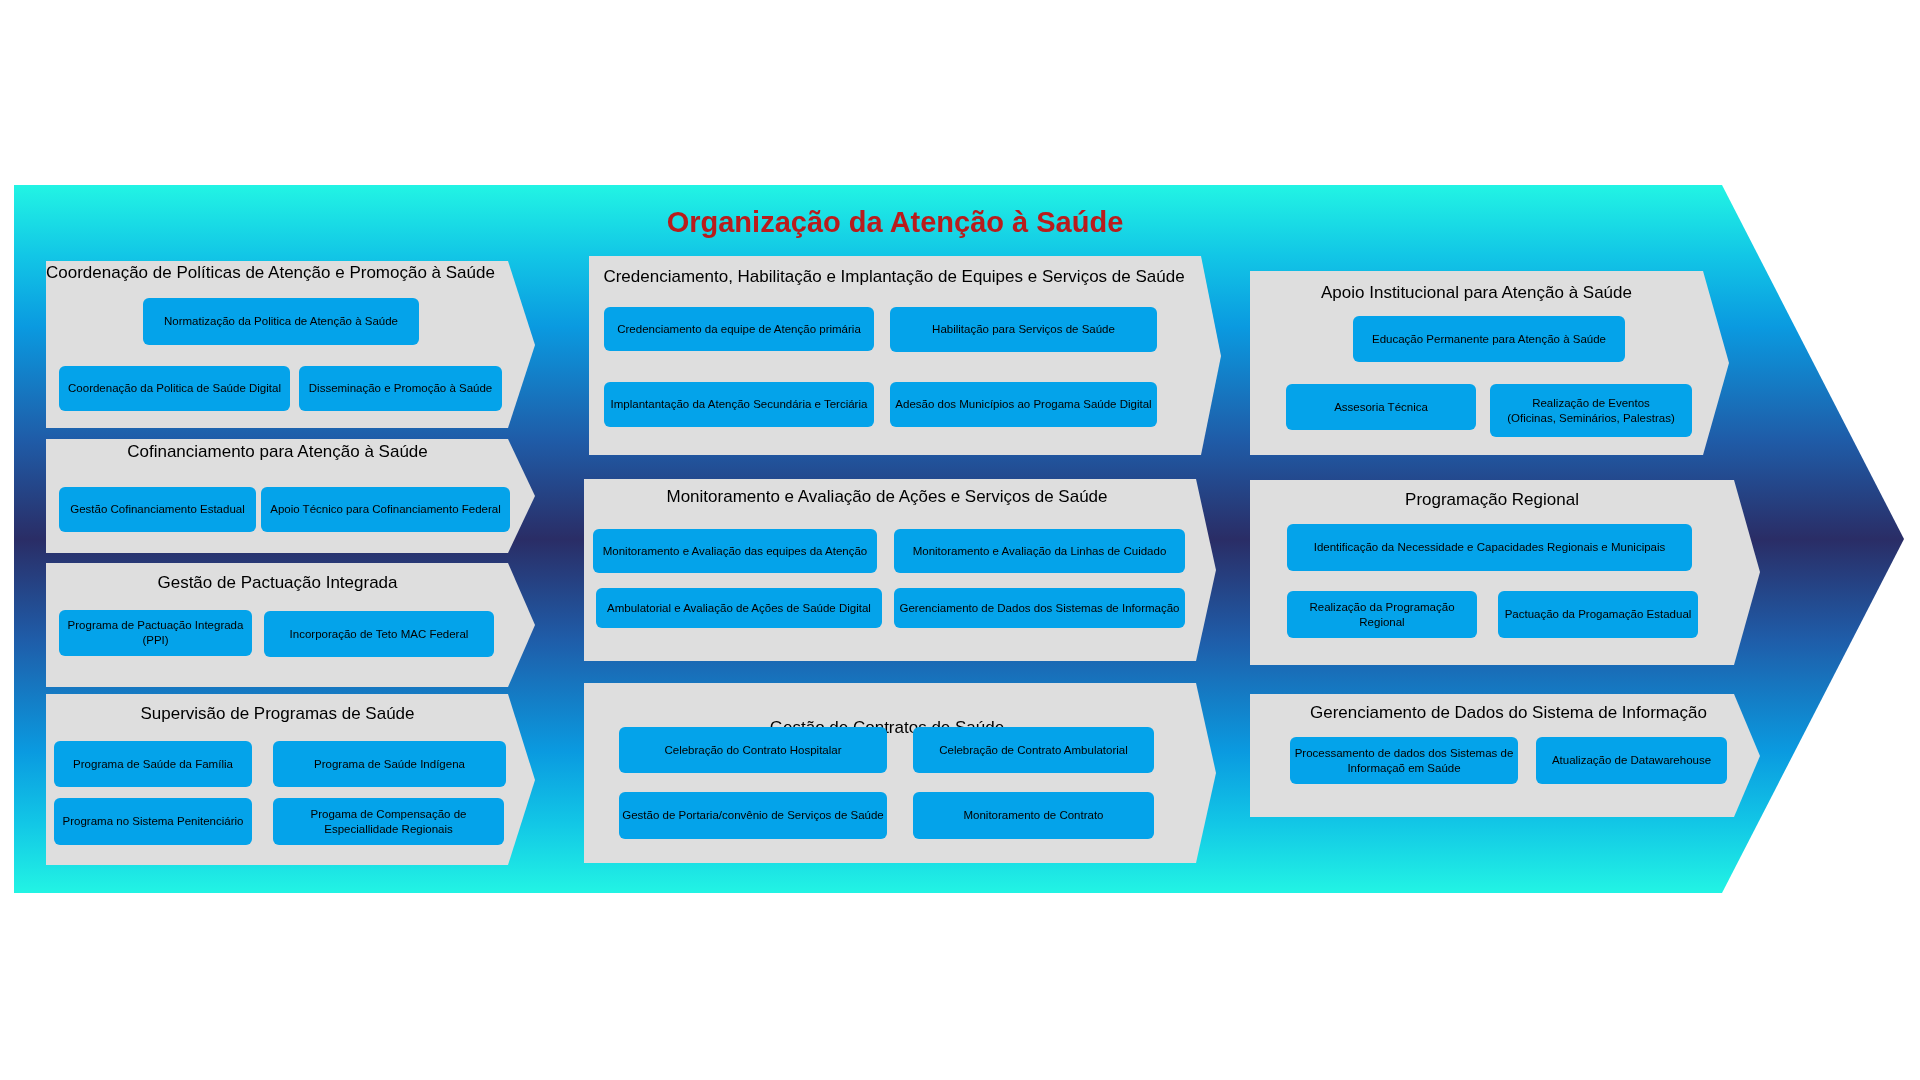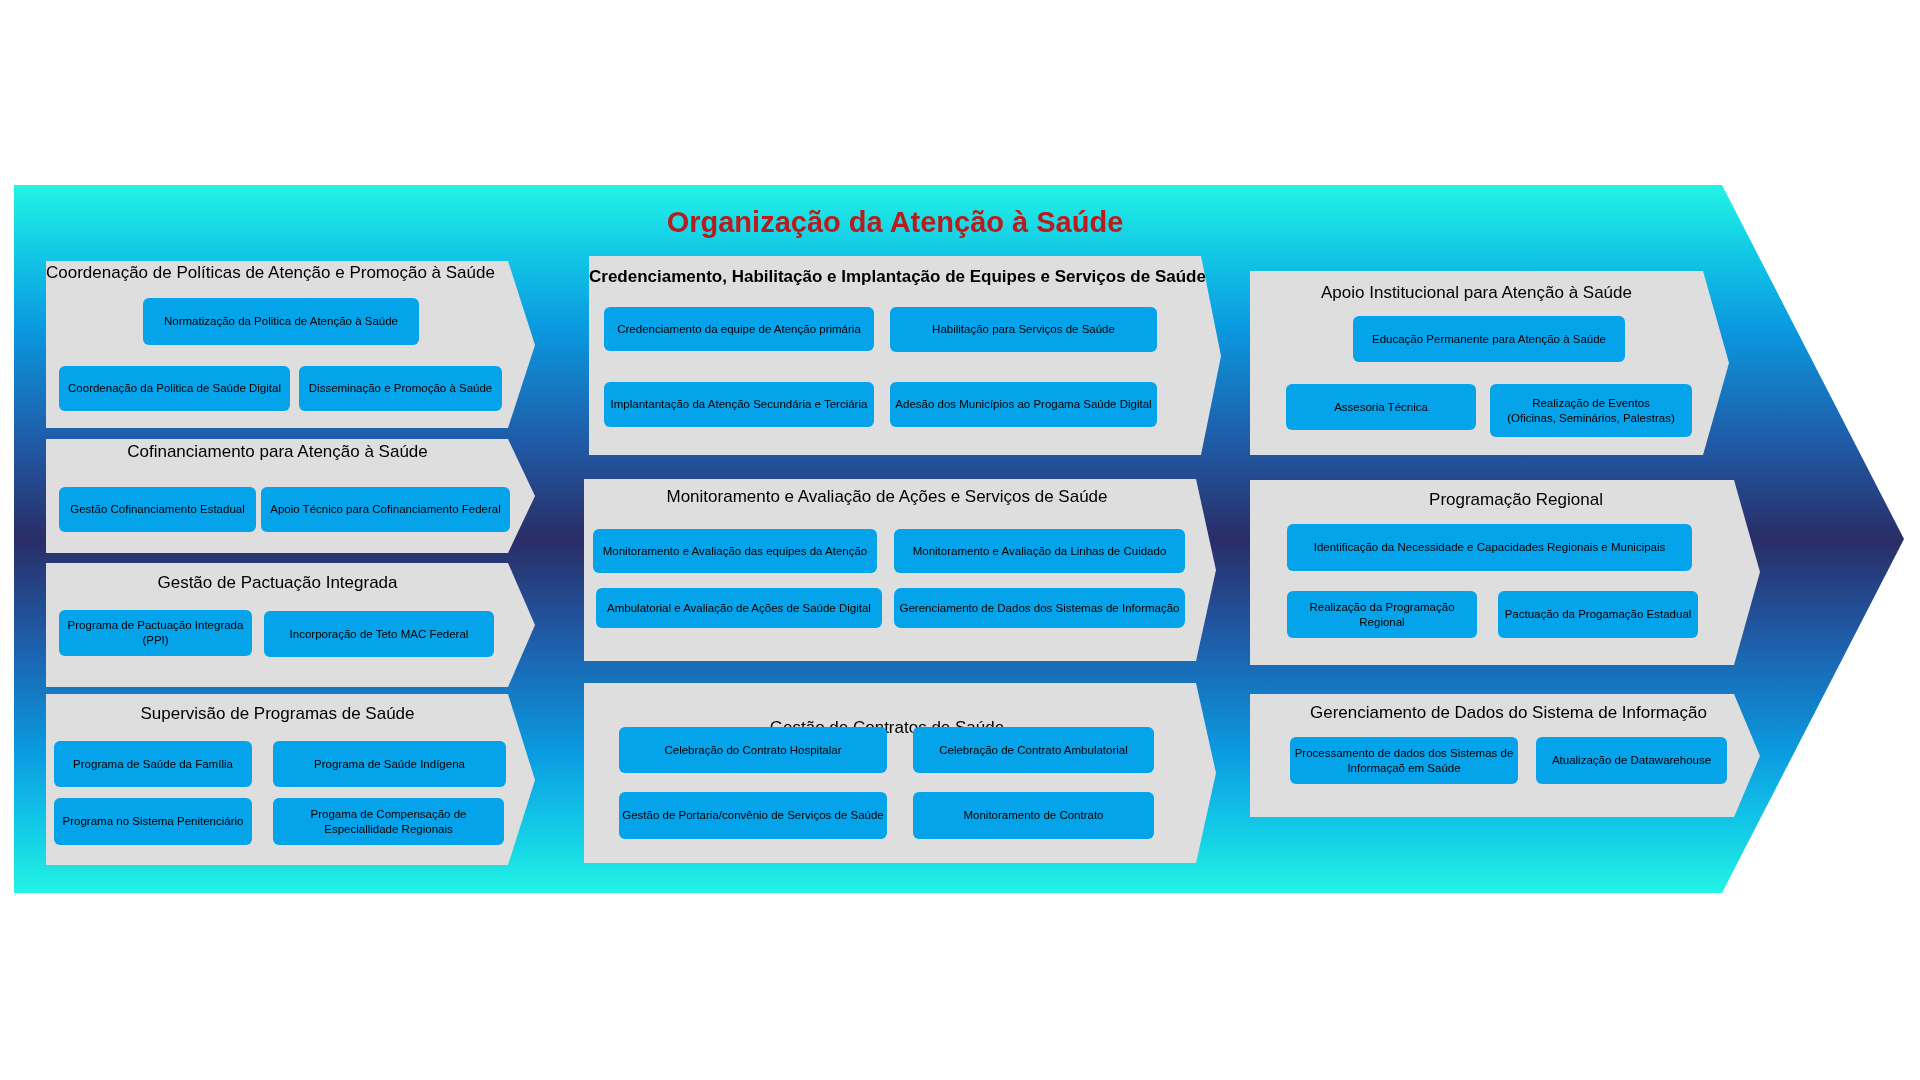--- a/index.html
+++ b/index.html
@@ -86,21 +86,21 @@
   <div class="box" style="left:8px; top:104px; width:198px; height:47px;">
     <span>Programa no Sistema Penitenciário</span>
     </div>
   <div class="box" style="left:227px; top:104px; width:231px; height:47px;">
     <span>Progama de Compensação de
 Especiallidade Regionais</span>
     </div>
 </div>
 
 <div class="panel" style="left:589px; top:256px; width:632px; height:199px; clip-path: polygon(0 0, 612px 0, 632px 100px, 612px 199px, 0 199px);">
-  <div class="panel-title" style="top:11px; left:0; right:22px;font-weight:bold;">Credenciamento, Habilitação e Implantação de Equipes e Serviços de Saúde</div>
+  <div class="panel-title" style="top:11px; left:0; right:22px;">Credenciamento, Habilitação e Implantação de Equipes e Serviços de Saúde</div>
   <div class="box" style="left:15px; top:51px; width:270px; height:44px;">
     <span>Credenciamento da equipe de Atenção primária</span>
     </div>
   <div class="box" style="left:301px; top:51px; width:267px; height:45px;">
     <span>Habilitação para Serviços de Saúde</span>
     </div>
   <div class="box" style="left:15px; top:126px; width:270px; height:45px;">
     <span>Implantantação da Atenção Secundária  e Terciária</span>
     </div>
   <div class="box" style="left:301px; top:126px; width:267px; height:45px;">
@@ -112,21 +112,21 @@
   <div class="panel-title" style="top:8px;">Monitoramento e Avaliação de Ações e Serviços de Saúde</div>
   <div class="box" style="left:9px; top:50px; width:284px; height:44px;">
     <span>Monitoramento e Avaliação das equipes da Atenção</span>
     </div>
   <div class="box" style="left:310px; top:50px; width:291px; height:44px;">
     <span>Monitoramento e Avaliação da Linhas de Cuidado</span>
     </div>
   <div class="box" style="left:12px; top:109px; width:286px; height:40px;">
     <span>Ambulatorial e Avaliação de Ações de Saúde Digital</span>
     </div>
-  <div class="box" style="left:310px; top:109px; width:291px; height:40px;border-radius:7px;">
+  <div class="box" style="left:310px; top:109px; width:291px; height:40px;">
     <span>Gerenciamento de Dados dos Sistemas de Informação</span>
     </div>
 </div>
 
 <div class="panel" style="left:584px; top:683px; width:632px; height:180px; clip-path: polygon(0 0, 612px 0, 632px 90px, 612px 180px, 0 180px);">
   <div class="panel-title" style="top:10px;margin-top:25px;">Gestão de Contratos de Saúde</div>
   <div class="box" style="left:35px; top:44px; width:268px; height:46px;">
     <span>Celebração do Contrato Hospitalar</span>
     </div>
   <div class="box" style="left:329px; top:44px; width:241px; height:46px;">
@@ -147,21 +147,21 @@
     </div>
   <div class="box" style="left:36px; top:113px; width:190px; height:46px;">
     <span>Assesoria Técnica</span>
     </div>
   <div class="box" style="left:240px; top:113px; width:202px; height:53px;">
     <span>Realização de Eventos
 (Oficinas, Seminários, Palestras)</span>
     </div>
 </div>
 
-<div class="panel" style="left:1250px; top:480px; width:510px; height:185px; clip-path: polygon(0 0, 484px 0, 510px 92px, 484px 185px, 0 185px); padding-left: 48px;">
+<div class="panel" style="left:1250px; top:480px; width:510px; height:185px; clip-path: polygon(0 0, 484px 0, 510px 92px, 484px 185px, 0 185px);">
   <div class="panel-title" style="top:10px;">Programação Regional</div>
   <div class="box" style="left:37px; top:44px; width:405px; height:47px;">
     <span>Identificação da Necessidade e Capacidades Regionais e Municipais</span>
     </div>
   <div class="box" style="left:37px; top:111px; width:190px; height:47px;">
     <span>Realização da Programação
 Regional</span>
     </div>
   <div class="box" style="left:248px; top:111px; width:200px; height:47px;">
     <span>Pactuação da Progamação Estadual</span>

